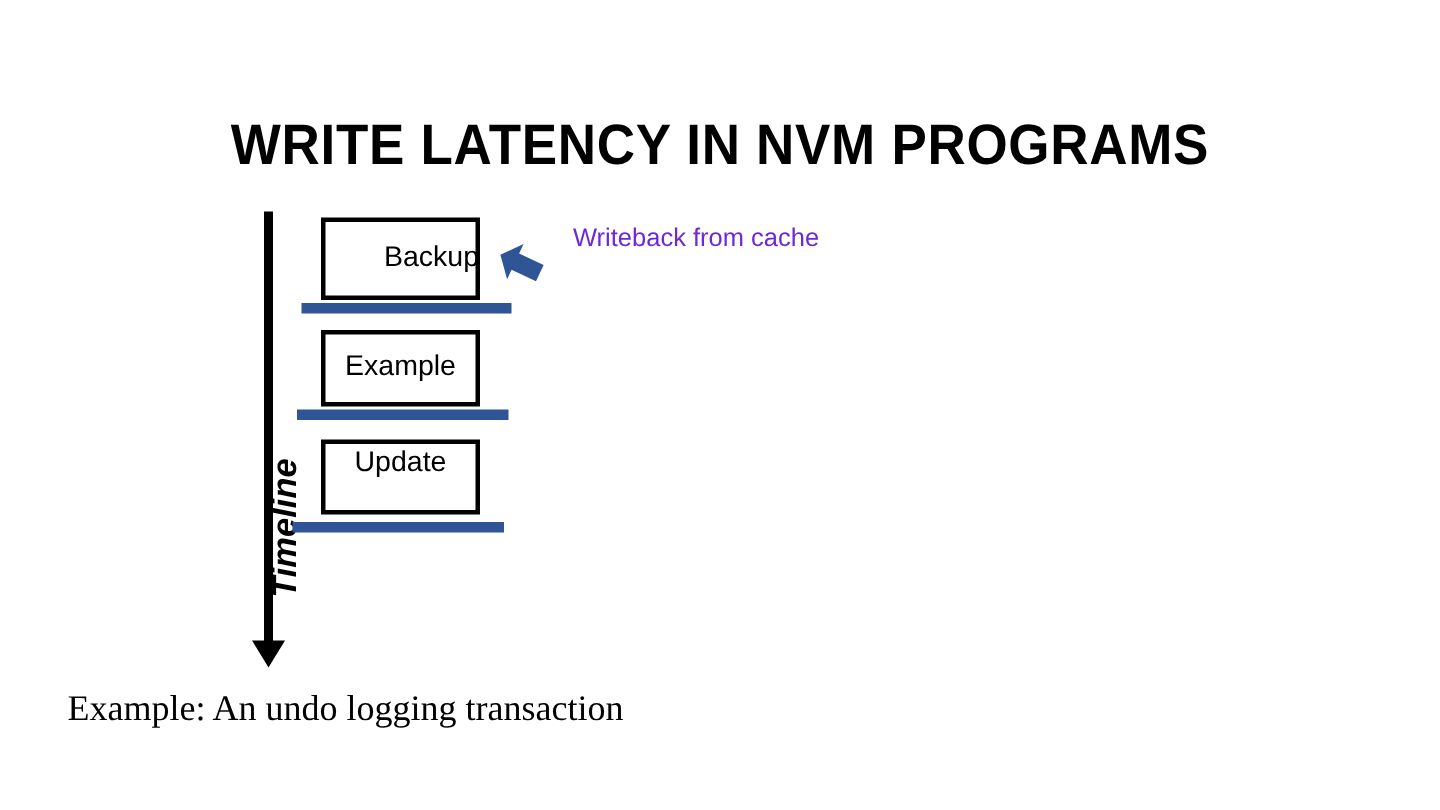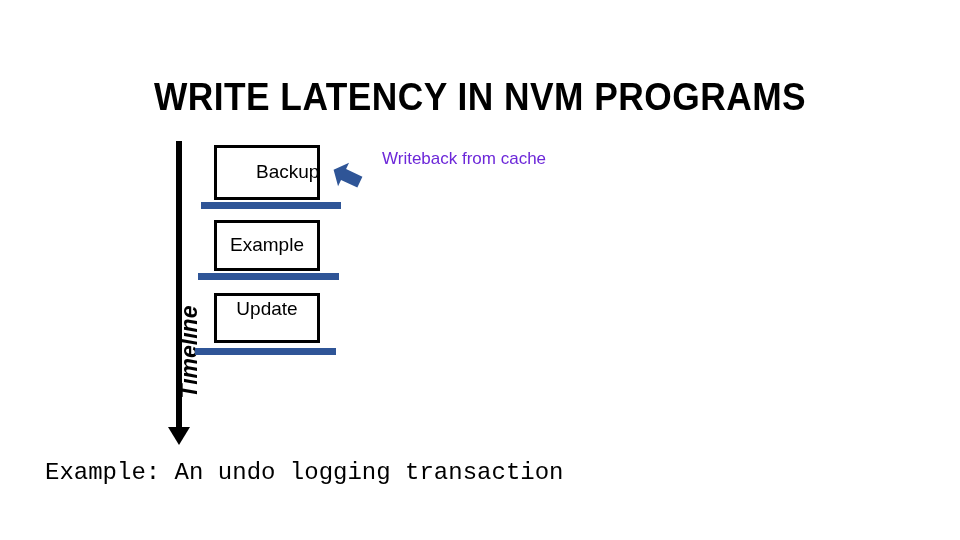--- a/index.html
+++ b/index.html
@@ -168,21 +168,21 @@
     line-height: 22px;
     color: #000000;
     white-space: nowrap;
   }
 
   
   .slide-caption {
     position: absolute;
     left: 45px;
     top: 441px;
-    font-family: Liberation Mono, monospace;
+    font-family: Liberation Serif, serif;
     font-weight: normal;
     font-size: 24px;
     line-height: 30px;
     color: #000000;
     white-space: nowrap;
   }
 </style>
 </head>
 <body>
 

